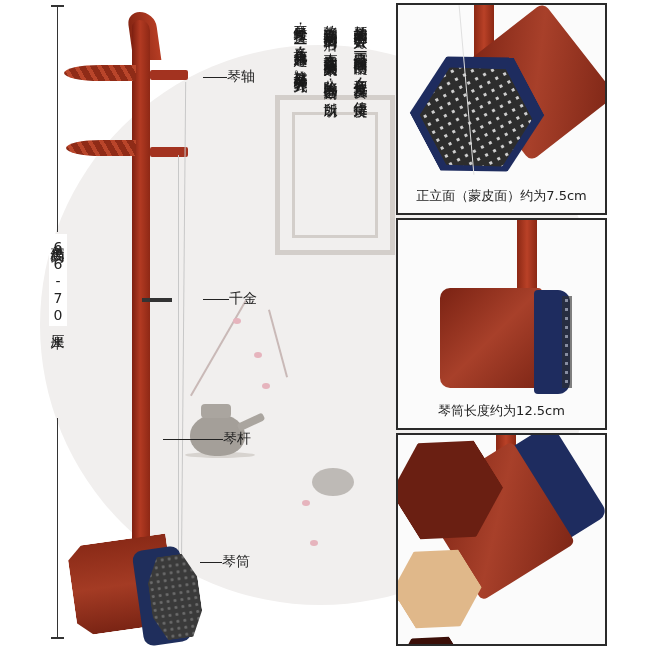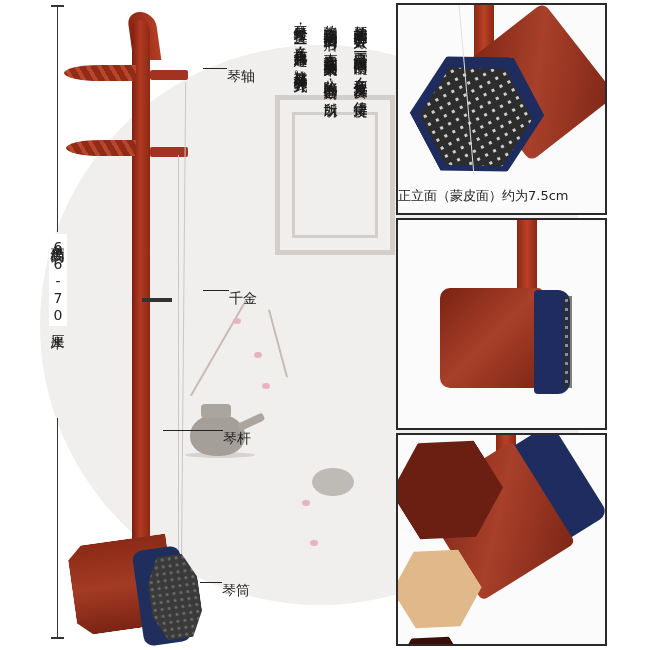--- a/index.html
+++ b/index.html
@@ -33,29 +33,29 @@
   .qianjin { position: absolute; left: 142px; top: 298px; width: 30px; height: 4px; background: #333; }
   .body-wood { position: absolute; left: 72px; top: 540px; width: 100px; height: 90px; background: linear-gradient(180deg,#8a2a17,#a43b24 50%,#7a2414); clip-path: polygon(15% 0,100% 0,100% 100%,15% 100%,0 85%,0 15%); transform: rotate(-8deg); }
   .body-wrap { position: absolute; left: 138px; top: 548px; width: 48px; height: 96px; background: #1f2e5c; border-radius: 10px; transform: rotate(-8deg); }
   .body-skin { position: absolute; left: 150px; top: 555px; width: 50px; height: 84px; background: radial-gradient(circle,#6a6a6a 1px,#3a3a3a 2px) 0 0/7px 7px; clip-path: polygon(25% 0,75% 0,100% 30%,100% 70%,75% 100%,25% 100%,0 70%,0 30%); transform: rotate(-8deg); }
 
   
   .dim-line { position: absolute; left: 57px; width: 1px; background: #333; }
   .dim-cap { position: absolute; left: 51px; width: 13px; height: 2px; background: #333; }
   .dim-text { position: absolute; left: 49px; top: 234px; width: 18px; writing-mode: vertical-rl; font-size: 14px; line-height: 18px; letter-spacing: 1px; color: #222; background: #fff; text-orientation: upright; }
 
-  .callout { position: absolute; display: flex; }
+  .callout { position: absolute; display: flex; align-items: center; }
   .callout .line { height: 1px; background: #222; }
   .callout .lbl { font-size: 14px; color: #222; white-space: nowrap; }
 
   .vtext { position: absolute; writing-mode: vertical-rl; text-orientation: upright; font-size: 14px; line-height: 22px; color: #1a1a1a; letter-spacing: 1px; }
 
   
   .panel { position: absolute; left: 396px; width: 211px; border: 2px solid #2a2a2a; background: #fbfbfb; overflow: hidden; }
-  .panel .cap { position: absolute; left: 0; right: 0; bottom: 8px; font-size: 13px; color: #222; }
+  .panel .cap { position: absolute; left: 0; right: 0; bottom: 8px; text-align: center; font-size: 13px; color: #222; }
   .p-stick { position: absolute; width: 20px; background: linear-gradient(90deg,#8b2814,#b94127,#8b2814); border-radius: 4px; }
   .p-wood { position: absolute; background: linear-gradient(135deg,#7a2213,#a8402a 50%,#7e2616); }
   .p-blue { position: absolute; background: #1e2c5f; }
   .p-skin { position: absolute; background: radial-gradient(circle at 50% 50%,#cfcfcf 0 1.4px,#2d2d2d 2px) 0 0/9px 9px; }
   .hex-v { clip-path: polygon(50% 0,100% 25%,100% 75%,50% 100%,0 75%,0 25%); }
 </style>
 </head>
 <body>
 
 <div class="bg-circle"></div>
@@ -103,21 +103,21 @@
   <span class="lbl">琴轴</span>
 </div>
 <div class="callout" style="left:203px;top:290px;">
   <div class="line" style="width:26px;"></div>
   <span class="lbl">千金</span>
 </div>
 <div class="callout" style="left:163px;top:430px;">
   <div class="line" style="width:60px;"></div>
   <span class="lbl">琴杆</span>
 </div>
-<div class="callout" style="left:200px;top:582px;">
+<div class="callout" style="left:200px;top:553px;">
   <div class="line" style="width:22px;"></div>
   <span class="lbl">琴筒</span>
 </div>
 
 <div class="vtext" style="left:350px;top:14px;">新琴的胡琴的声音不会太好，需要经过一段时间的使用，在各把位反复拉奏，使得蟒皮</div>
 <div class="vtext" style="left:320px;top:14px;">的张力受到振动后边的均匀后，声音会达到圆润柔美的效果，此阶段为磨合期，所以胡</div>
 <div class="vtext" style="left:290px;top:14px;">琴要经常拉奏，音质一色会越来越好，这就是最好的保养方式。</div>
 
 <div class="panel" style="top:3px;height:212px;">
   <div class="p-stick" style="left:76px;top:-4px;height:64px;"></div>
@@ -126,20 +126,21 @@
   <div class="p-skin hex-v" style="left:29px;top:56px;width:98px;height:112px;transform:rotate(-28deg);"></div>
   <div class="string" style="left:68px;top:0px;height:170px;background:#e0e0e0;transform:rotate(-5deg);"></div>
   <div class="cap">正立面（蒙皮面）约为7.5cm</div>
 </div>
 
 <div class="panel" style="top:218px;height:212px;">
   <div class="p-stick" style="left:119px;top:-4px;height:90px;"></div>
   <div class="p-wood" style="left:42px;top:68px;width:102px;height:100px;border-radius:10px 4px 4px 10px;"></div>
   <div class="p-blue" style="left:136px;top:70px;width:36px;height:104px;border-radius:4px 12px 12px 4px;"></div>
   <div class="p-skin" style="left:164px;top:76px;width:10px;height:92px;opacity:.6;"></div>
+  <div class="cap">琴筒长度约为12.5cm</div>
 </div>
 
 <div class="panel" style="top:433px;height:213px;">
   <div class="p-stick" style="left:98px;top:-4px;height:44px;"></div>
   <div class="p-blue" style="left:82px;top:8px;width:108px;height:108px;transform:rotate(-32deg);border-radius:10px;"></div>
   <div class="p-wood" style="left:44px;top:26px;width:110px;height:120px;transform:rotate(-32deg);border-radius:6px;"></div>
   <div class="hex-v" style="left:14px;top:76px;width:98px;height:110px;background:#6a1f12;transform:rotate(-32deg);"></div>
   <div class="hex-v" style="left:24px;top:87px;width:78px;height:88px;background:#e0b88a;transform:rotate(-32deg);"></div>
   <div class="hex-v" style="left:30px;top:94px;width:66px;height:74px;background:#3b0f08;transform:rotate(-32deg);"></div>
 </div>

